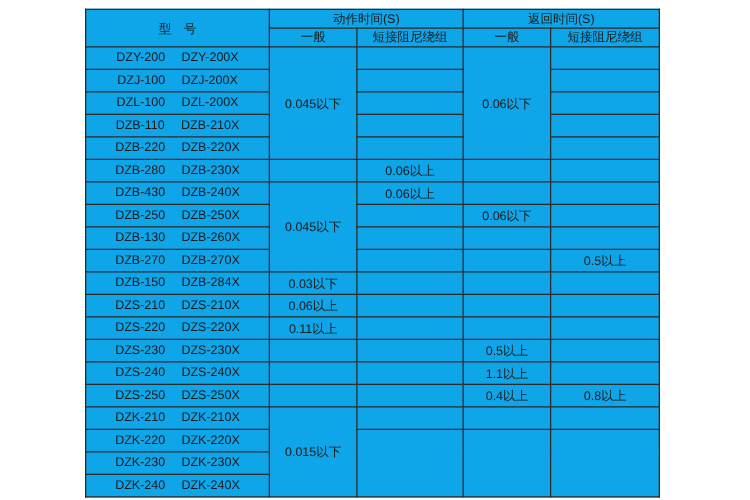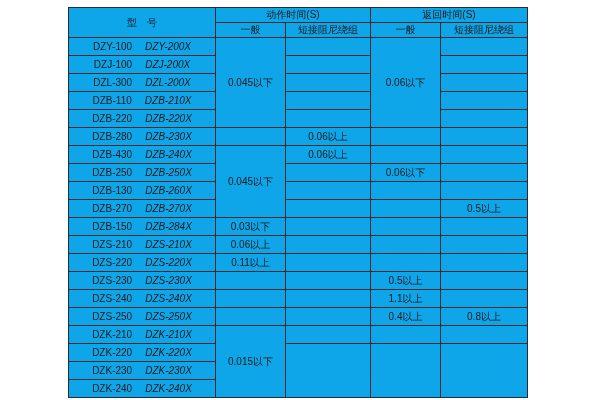--- a/index.html
+++ b/index.html
@@ -35,21 +35,21 @@
     color: #1a1a1a;
     text-align: center;
     vertical-align: middle;
     white-space: nowrap;
     overflow: hidden;
   }
   thead tr.h1 { height: 14px; }
   thead tr.h2 { height: 15px; margin-top: 20px; }
   tbody tr { height: 18px; }
   td.model span { display: inline-block; }
-  td.model span + span { margin-left: 13px; font-style: italic; }
+  td.model span + span { margin-left: 13px; }
 </style>
 </head>
 <body>
 
 <div class="table-wrap">
 <table class="spec">
   <colgroup>
     <col class="c-model">
         <col class="c-act-g">
         <col class="c-act-s">
@@ -64,33 +64,33 @@
     </tr>
     <tr class="h2">
       <th>一般</th>
       <th>短接阻尼绕组</th>
       <th>一般</th>
       <th>短接阻尼绕组</th>
     </tr>
   </thead>
   <tbody>
     <tr>
-      <td class="model"><span>DZY-100</span><span>DZY-200X</span></td>
+      <td class="model"><span>DZY-200</span><span>DZY-200X</span></td>
       <td rowspan="5">0.045以下</td>
       <td></td>
       <td rowspan="5">0.06以下</td>
       <td></td>
     </tr>
     <tr>
       <td class="model"><span>DZJ-100</span><span>DZJ-200X</span></td>
       <td></td>
       <td></td>
     </tr>
     <tr>
-      <td class="model"><span>DZL-300</span><span>DZL-200X</span></td>
+      <td class="model"><span>DZL-100</span><span>DZL-200X</span></td>
       <td></td>
       <td></td>
     </tr>
     <tr>
       <td class="model"><span>DZB-110</span><span>DZB-210X</span></td>
       <td></td>
       <td></td>
     </tr>
     <tr>
       <td class="model"><span>DZB-220</span><span>DZB-220X</span></td>

